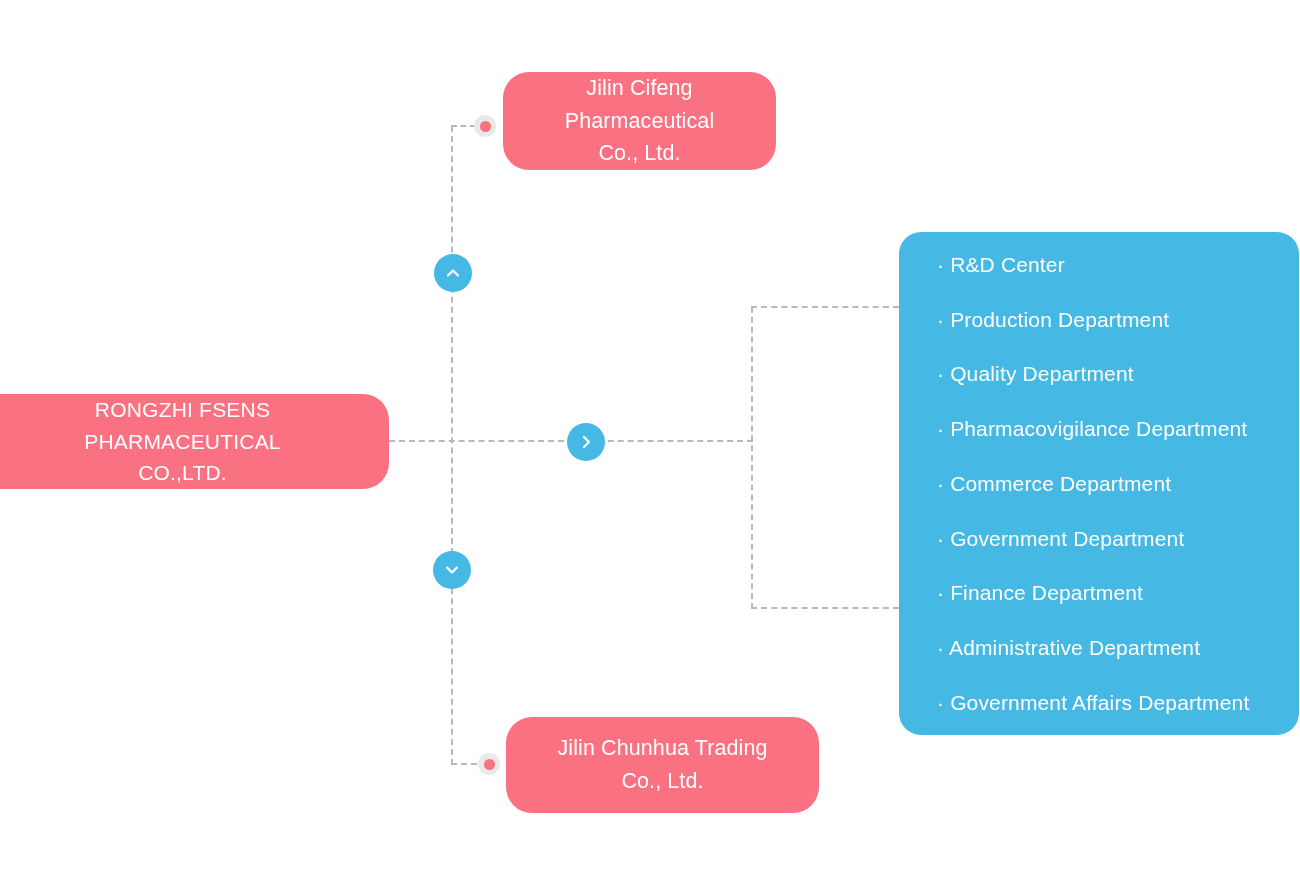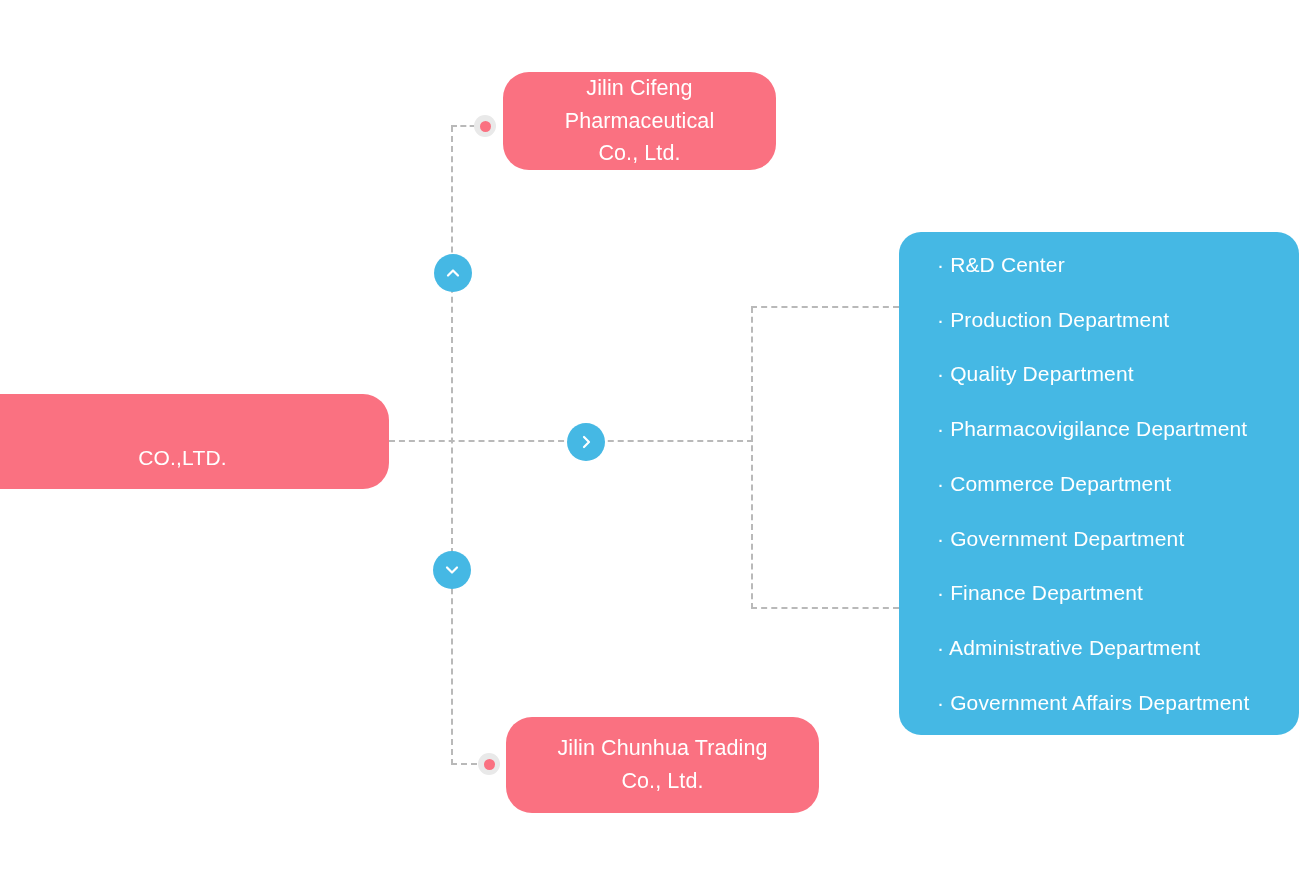--- a/index.html
+++ b/index.html
@@ -129,21 +129,21 @@
   <div class="conn conn-h" style="left:389px; top:440px; width:364px;"></div>
 
   <div class="conn conn-v" style="left:751px; top:307px; height:302px;"></div>
 
   <div class="conn conn-h" style="left:751px; top:306px; width:148px;"></div>
 
   <div class="conn conn-h" style="left:751px; top:607px; width:148px;"></div>
 
   <div class="node node-root" style="left:-24px; top:394px; width:413px; height:95px;">
     <div>
-      <br>
+      <span>RONGZHI FSENS PHARMACEUTICAL</span><br>
       <span>CO.,LTD.</span>
     </div>
   </div>
 
   <div class="dot" style="left:474px; top:115px;"></div>
 
   <div class="node node-sub" style="left:503px; top:72px; width:273px; height:98px;">
     <div>
       <span>Jilin Cifeng Pharmaceutical</span><br>
       <span>Co., Ltd.</span>

